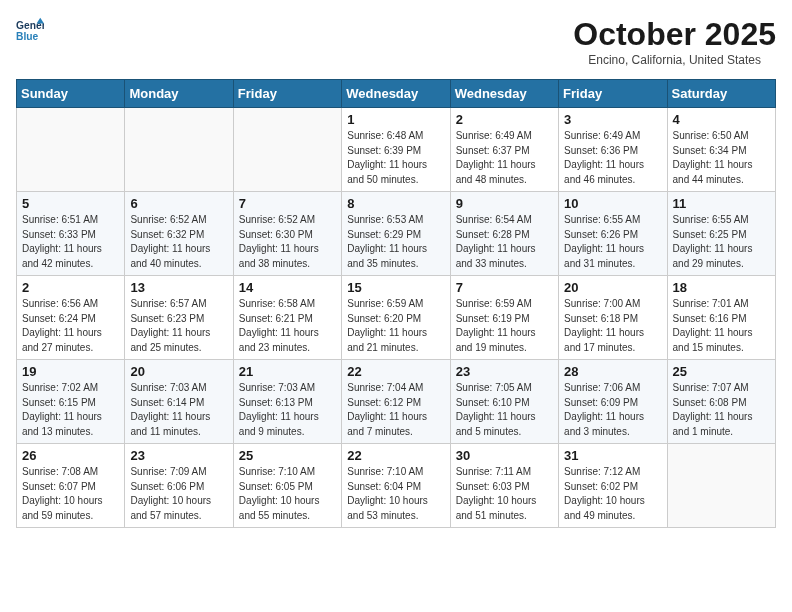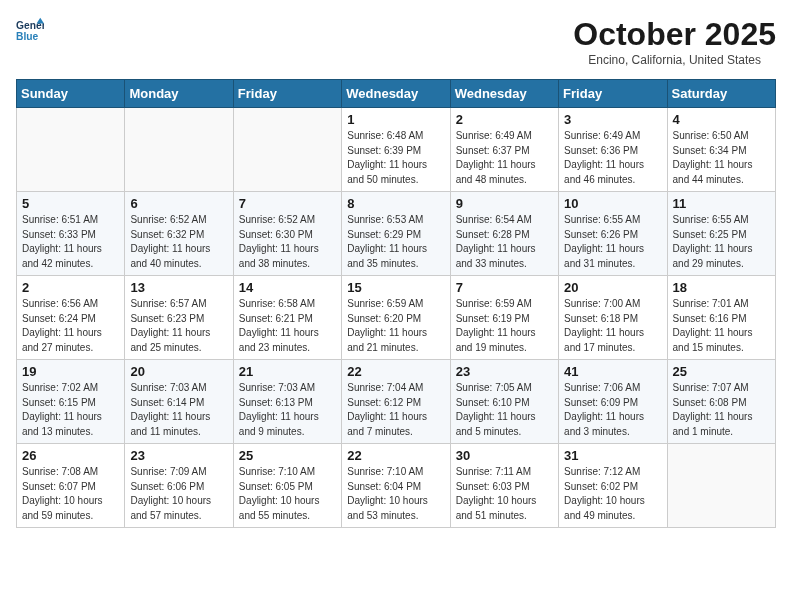--- a/index.html
+++ b/index.html
@@ -205,21 +205,21 @@
         </td>
         <td>
           <div class="day-num">22</div>
           <div class="day-info">Sunrise: 7:04 AM<br>Sunset: 6:12 PM<br>Daylight: 11 hours<br>and 7 minutes.</div>
         </td>
         <td>
           <div class="day-num">23</div>
           <div class="day-info">Sunrise: 7:05 AM<br>Sunset: 6:10 PM<br>Daylight: 11 hours<br>and 5 minutes.</div>
         </td>
         <td>
-          <div class="day-num">41</div>
+          <div class="day-num">28</div>
           <div class="day-info">Sunrise: 7:06 AM<br>Sunset: 6:09 PM<br>Daylight: 11 hours<br>and 3 minutes.</div>
         </td>
         <td>
           <div class="day-num">25</div>
           <div class="day-info">Sunrise: 7:07 AM<br>Sunset: 6:08 PM<br>Daylight: 11 hours<br>and 1 minute.</div>
         </td>
       </tr>
       <tr>
         <td>
           <div class="day-num">26</div>

